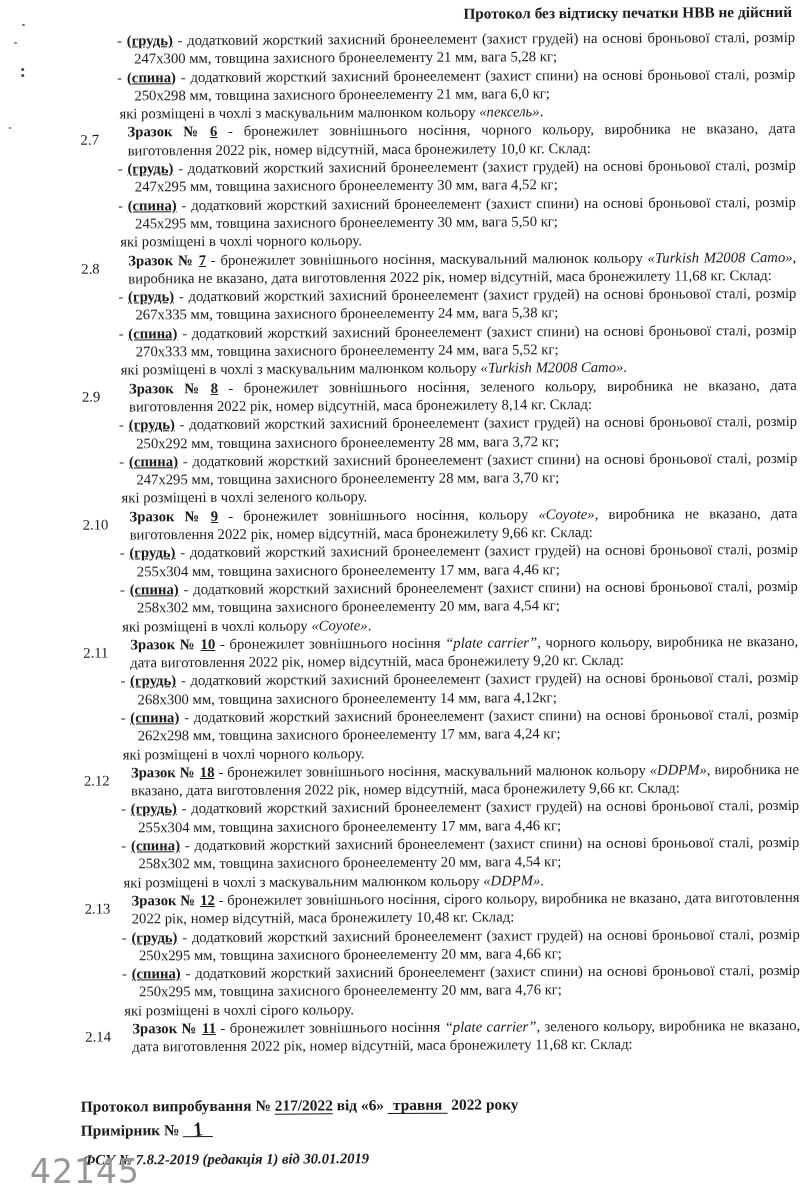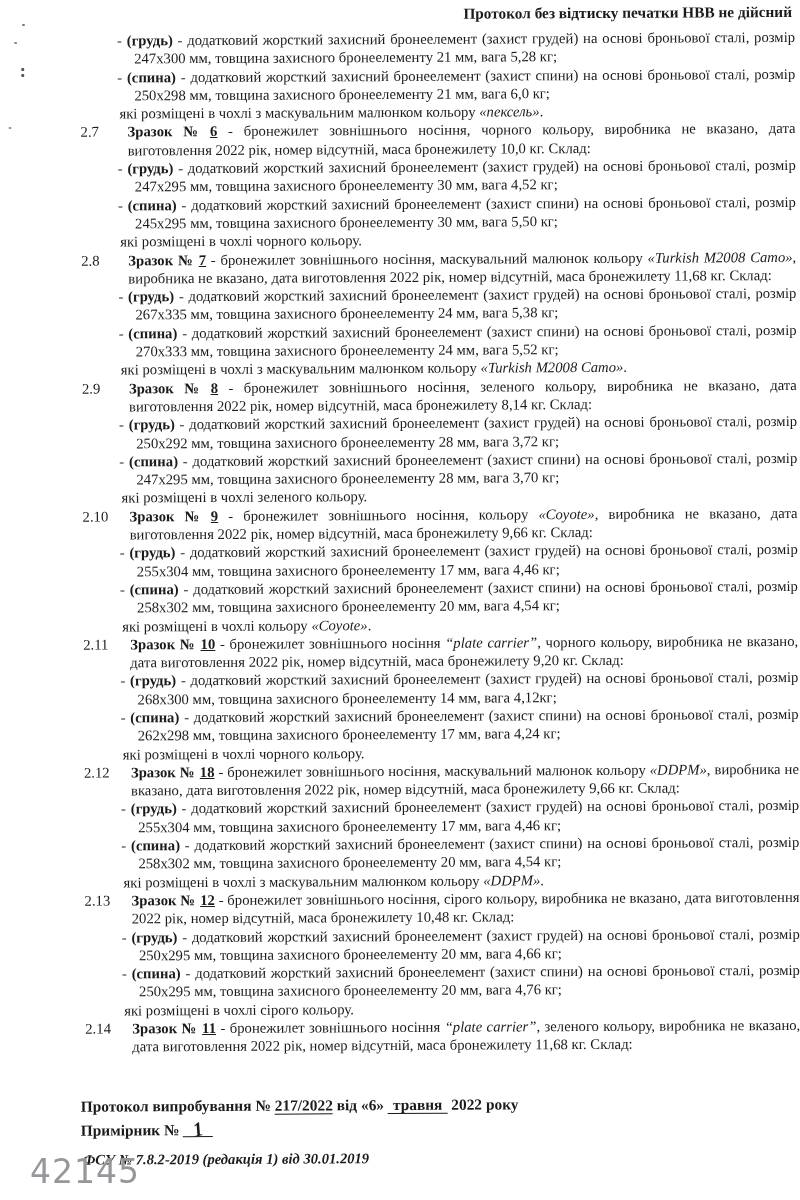--- a/index.html
+++ b/index.html
@@ -6,28 +6,28 @@
   body{width:800px;height:1200px;position:relative;overflow:hidden;
        font-family:"Liberation Serif","DejaVu Serif",serif;color:#1b1b1b;}
   .page{position:absolute;inset:0;transform:rotate(-0.3deg);transform-origin:50% 50%;}
 
   .notice{position:absolute;top:5px;right:5px;font-weight:bold;font-size:15.3px;}
 
   .content{position:absolute;top:30px;left:120px;width:678px;}
   .content p{margin:0;text-align:justify;font-size:14.7px;line-height:18.3px;}
 
   .sample{position:relative;}
-  .snum{position:absolute;left:-37px;top:0;font-size:14.7px;line-height:18.3px;}
+  .snum{position:absolute;left:-37px;top:8px;font-size:14.7px;line-height:18.3px;}
   .head{padding-left:10px;}
   .bullet{padding-left:17px;text-indent:-17px;}
   .closing{padding-left:2px;}
 
   .sl{font-weight:bold;}
   .sno{font-weight:bold;text-decoration:underline;margin-left:5px;}
-  .bl{font-weight:bold;}
+  .bl{font-weight:bold;text-decoration:underline;}
   .bi{font-weight:normal;font-style:italic;}
 
   .footer{position:absolute;left:78px;right:28px;top:1093px;display:flex;
           justify-content:space-between;font-weight:bold;}
   .footer p{margin:0;font-size:15.4px;line-height:23px;}
   .fright p{text-align:right;}
   .u{border-bottom:1.6px solid #1a1a1a;margin-top:40px;}
   .u2{border-bottom:1.6px solid #1a1a1a;padding:0 5px;}
   .blank{display:inline-block;width:30px;border-bottom:1.7px solid #1a1a1a;
          text-align:center;height:19px;}

